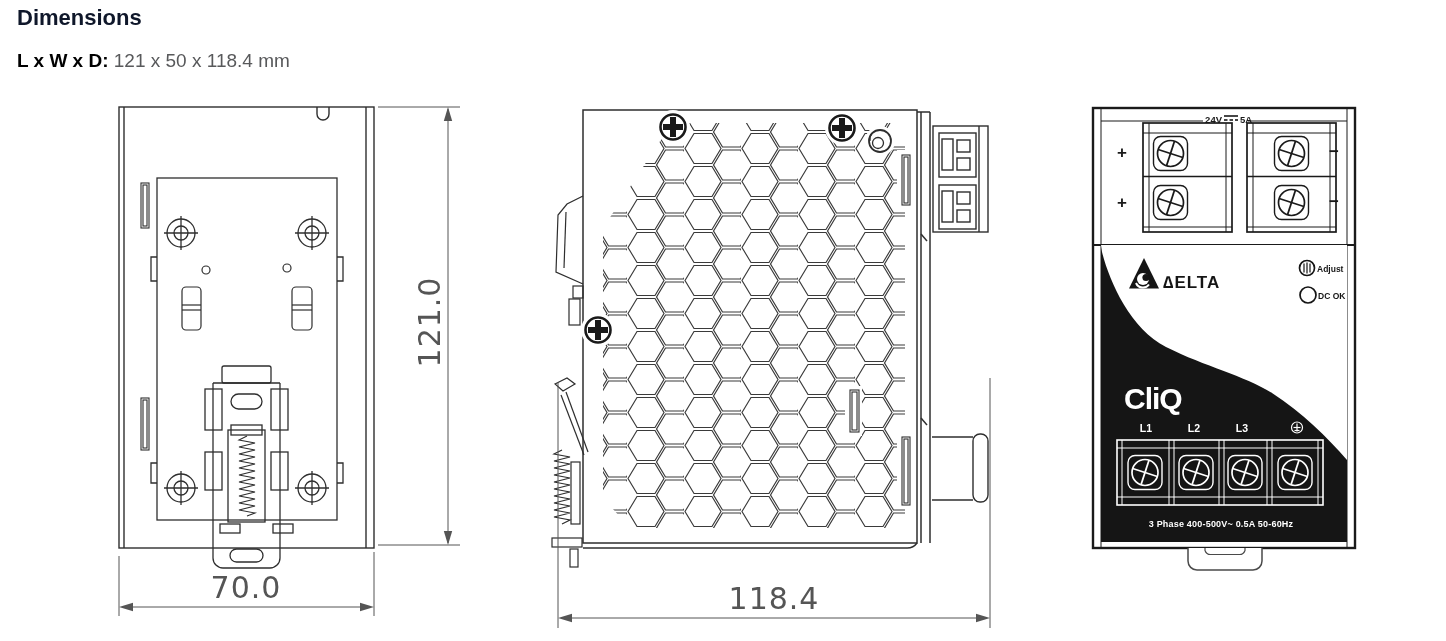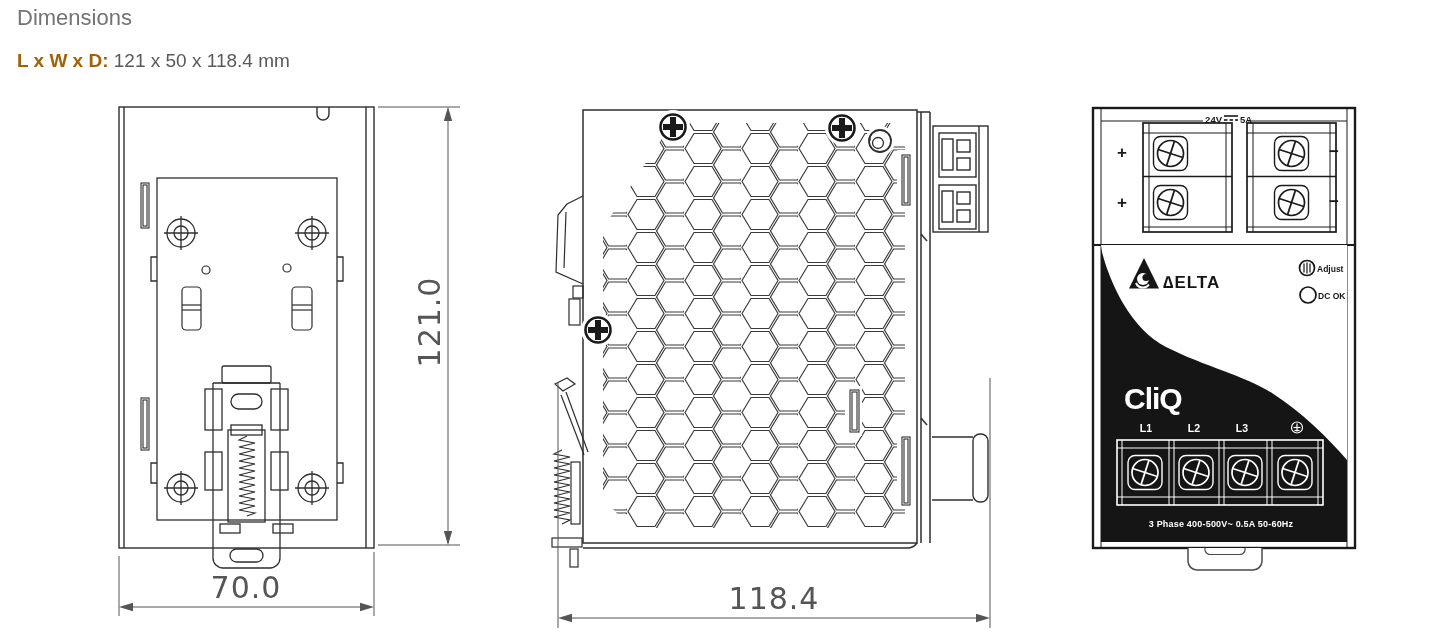--- a/index.html
+++ b/index.html
@@ -1,20 +1,20 @@
 <!DOCTYPE html>
 <html><head>
 <meta charset="utf-8">
 <style>
   html,body{margin:0;padding:0;background:#ffffff;}
   .canvas{position:relative;width:1446px;height:641px;background:#fff;overflow:hidden;
           font-family:"Liberation Sans",sans-serif;}
-  .page-title{position:absolute;left:17px;top:5px;font-size:22px;font-weight:normal;color:#737373;}
+  .page-title{position:absolute;left:17px;top:5px;font-size:22px;font-weight:bold;color:#0f172a;}
   .size-line{position:absolute;left:17px;top:50px;font-size:19px;color:#58595b;}
-  .size-line b{color:#a16207;}
+  .size-line b{color:#000000;}
   .view{position:absolute;}
   svg text{font-family:"Liberation Sans",sans-serif;}
   .dimtxt{font-family:"DejaVu Sans",sans-serif;font-size:30px;fill:#555555;letter-spacing:1px;font-weight:400;}
   .ink{stroke:#2e2e2e;fill:none;}
   .wt{fill:#ffffff;font-weight:bold;}
 </style>
 </head>
 <body>
 
 <div class="canvas">

